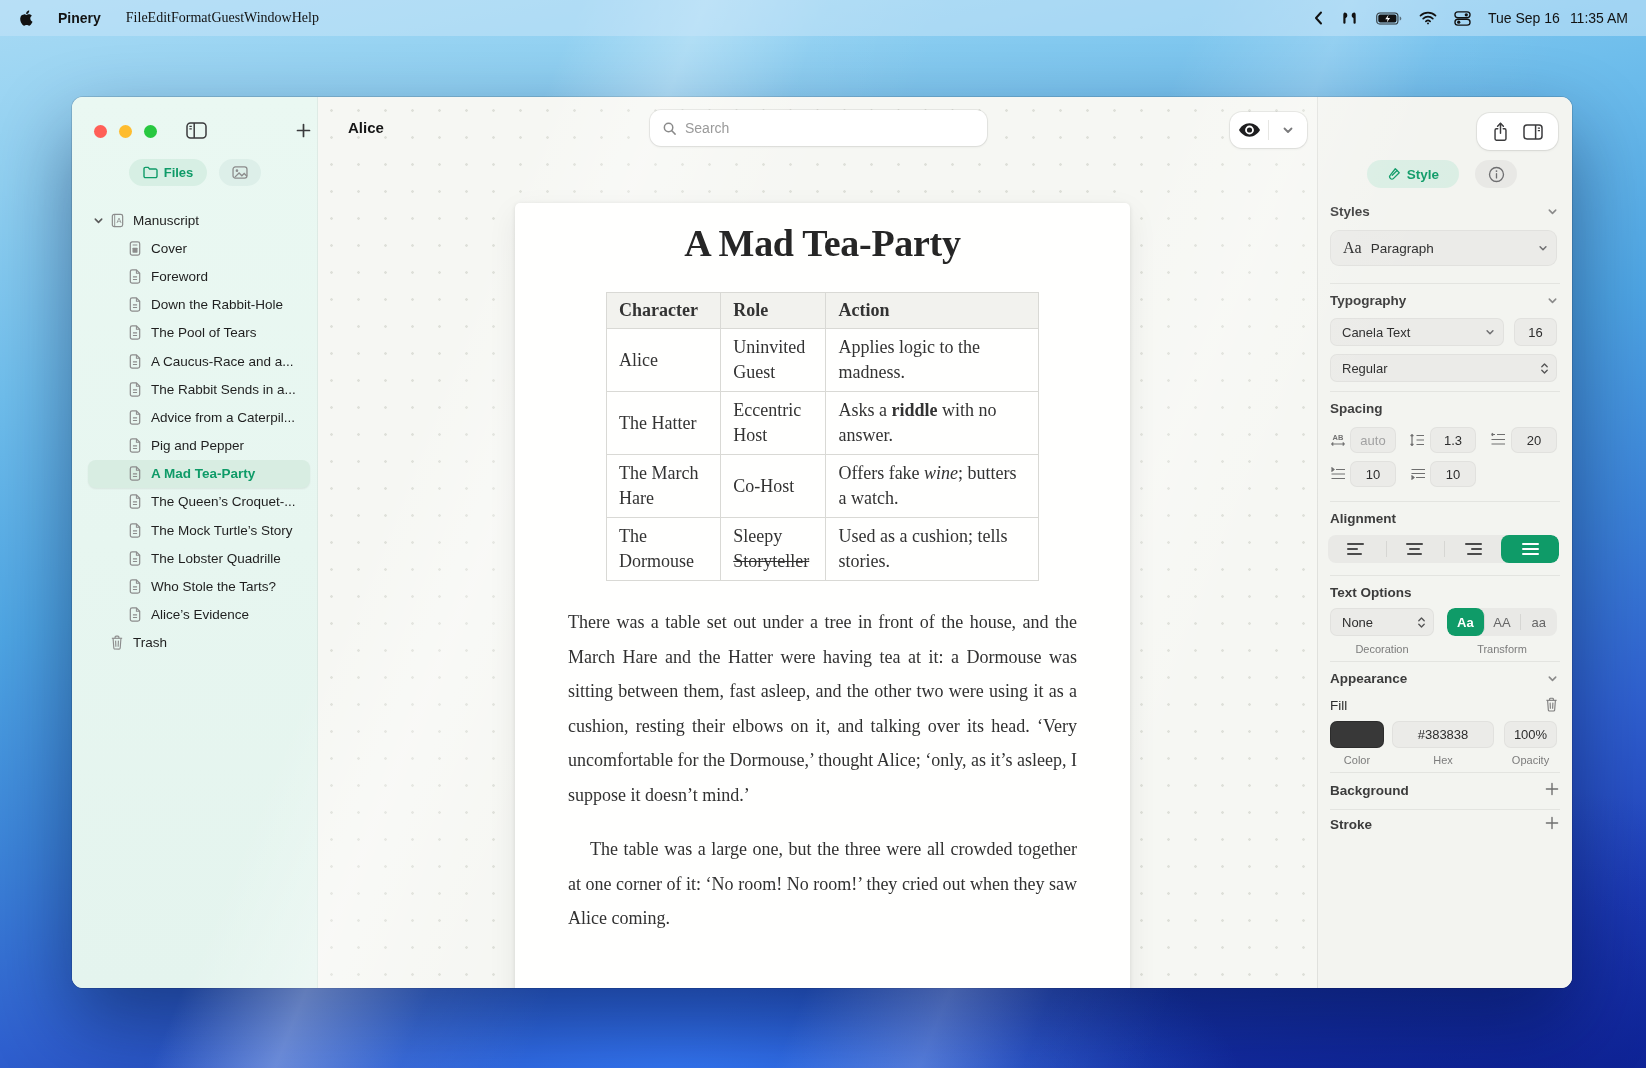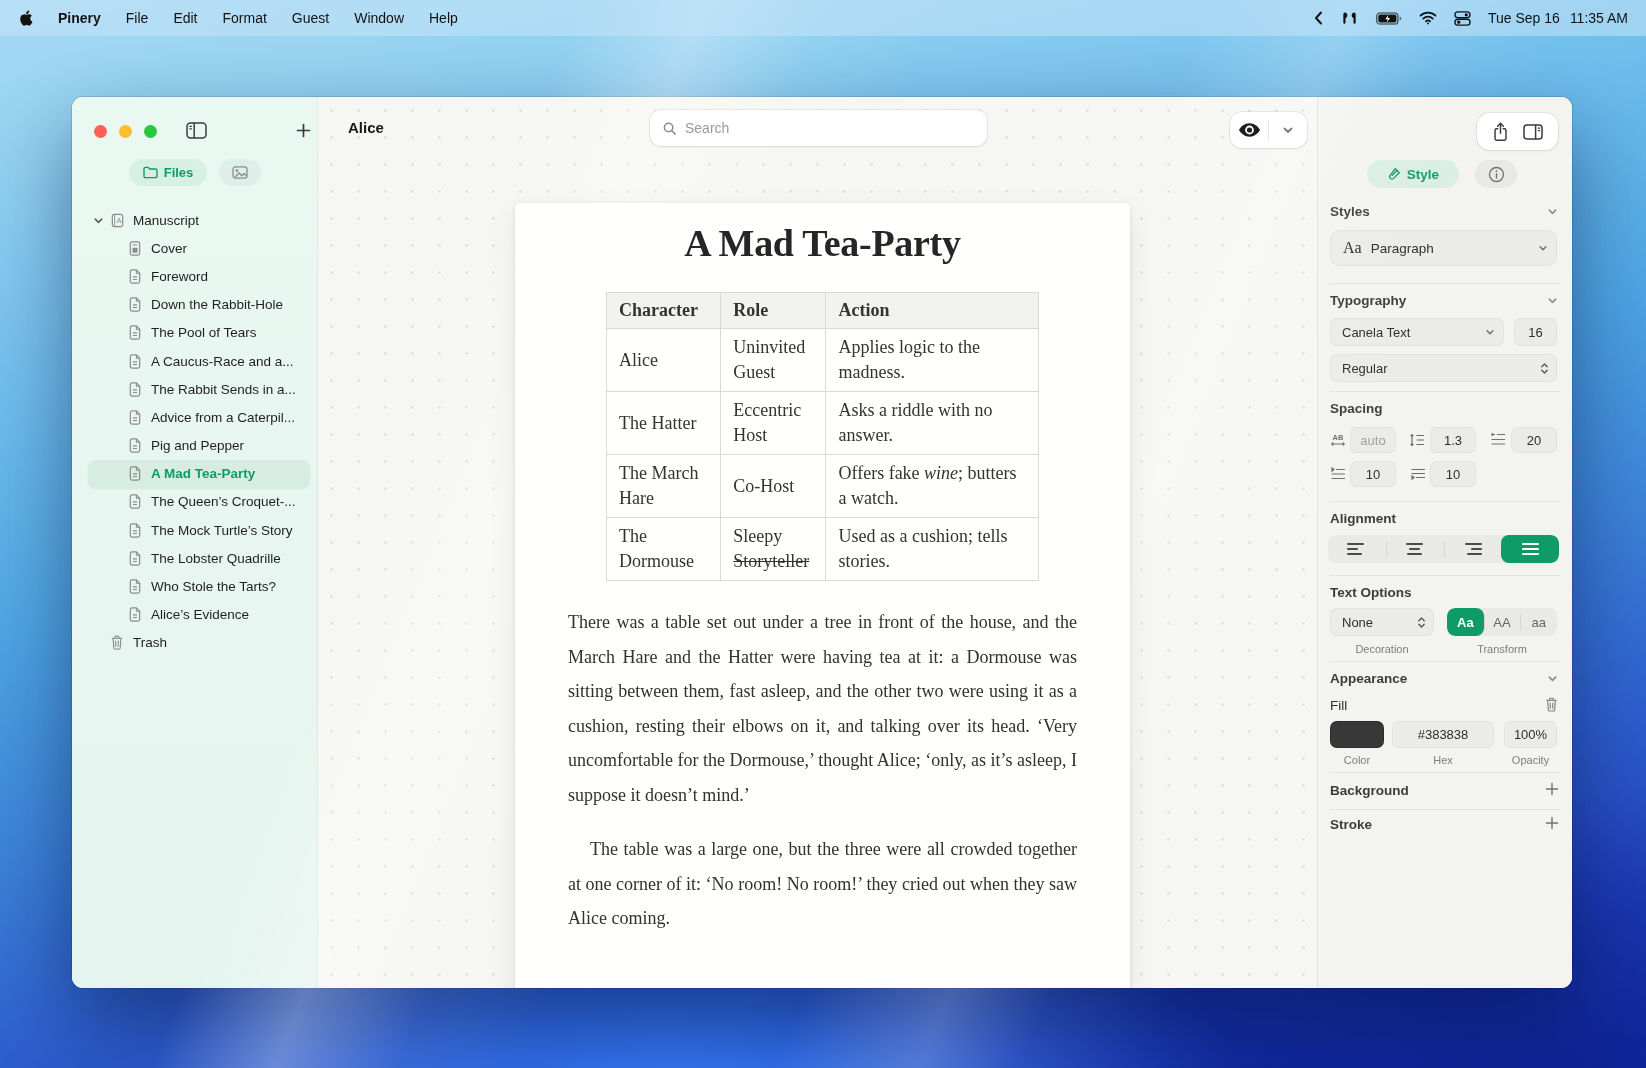--- a/index.html
+++ b/index.html
@@ -84,21 +84,21 @@
   .chapter{margin-top:84px;text-align:center;font-size:15px;font-weight:700;letter-spacing:1.1px;color:var(--chapter-red);}
   .doc-title{margin-top:18px;text-align:center;font-family:"Liberation Serif",serif;font-weight:700;font-size:38px;color:#262626;letter-spacing:-.3px;}
   table.doc-table{margin:27px auto 0;border-collapse:collapse;table-layout:fixed;width:433px;
     font-family:"Liberation Serif",serif;font-size:18px;color:#333;}
   .doc-table th,.doc-table td{border:1px solid #d9d9d5;text-align:left;padding:4px 12px;line-height:25px;vertical-align:middle;}
   .doc-table th{background:#f2f2ee;height:36px;font-weight:700;}
   .doc-table td{height:63px;}
   .doc-table .c0{width:114px;}
   .doc-table .c1{width:105px;}
   .doc-table .c2{width:212px;}
-  .seg-b{font-weight:400;}
+  .seg-b{font-weight:700;}
   .seg-i{font-style:italic;}
   .seg-s{text-decoration:line-through;}
   .body-text{margin-top:24px;font-family:"Liberation Serif",serif;font-size:18px;line-height:34.5px;color:#313131;text-align:justify;}
   .body-text p + p{margin-top:20px;}
   .body-text p.indent{text-indent:22px;}
 
   
   .panel{position:absolute;left:1245px;top:0;width:255px;height:100%;background:#f3f4f0;border-left:1px solid #e0e1dd;}
   .share-pill{position:absolute;left:159px;top:16px;width:81px;height:37px;border-radius:13px;background:#fff;
     box-shadow:0 0 0 1px rgba(0,0,0,.06),0 1px 3px rgba(0,0,0,.07);display:flex;align-items:center;justify-content:space-evenly;}
@@ -142,21 +142,21 @@
 
   <div class="menubar">
     <div class="mb-left">
       <span class="mb-ico">
         <svg width="15" height="18" viewBox="0 0 17 20" fill="#121212">
             <path d="M13.9 10.6c0-2.1 1.7-3.1 1.8-3.2-1-1.4-2.5-1.6-3-1.6-1.3-.1-2.5.8-3.2.8-.7 0-1.7-.8-2.8-.7-1.4 0-2.8.8-3.5 2.1-1.5 2.6-.4 6.5 1.1 8.6.7 1 1.6 2.2 2.7 2.1 1.1 0 1.5-.7 2.8-.7 1.3 0 1.7.7 2.8.7 1.2 0 1.9-1 2.6-2.1.8-1.2 1.2-2.4 1.2-2.4s-2.4-1-2.5-3.6z"></path>
             <path d="M11.8 4.2c.6-.7 1-1.8.9-2.8-.9 0-1.9.6-2.5 1.3-.6.6-1 1.7-.9 2.7 1 .1 2-.5 2.5-1.2z"></path>
           </svg>
       </span>
       <span class="mb-item mb-app">Pinery</span>
-      <span style="display:flex;gap:25px;">
+      <span style="display:flex;font-family:Liberation Serif, serif;">
           <span class="mb-item">File</span>
           <span class="mb-item">Edit</span>
           <span class="mb-item">Format</span>
           <span class="mb-item">Guest</span>
           <span class="mb-item">Window</span>
           <span class="mb-item">Help</span>
         </span>
     </div>
     <div class="mb-spacer"></div>
     <div class="mb-right">

